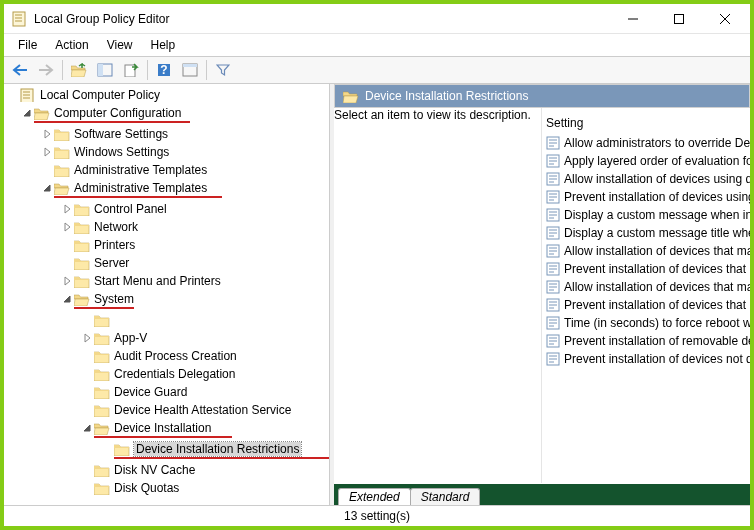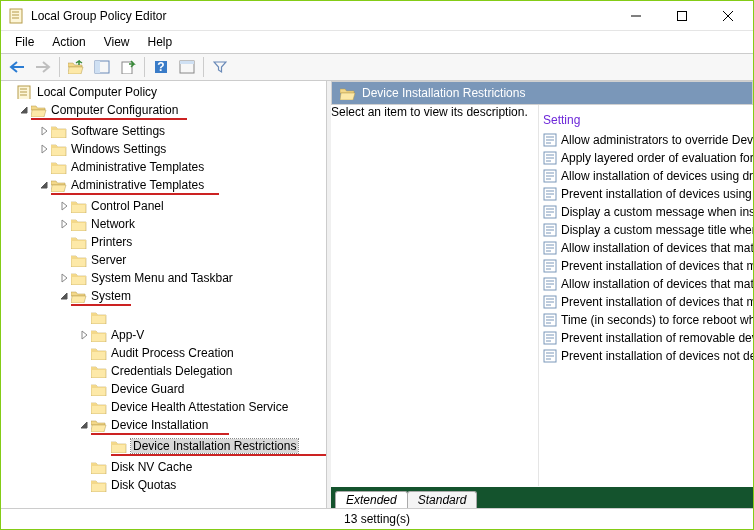--- a/index.html
+++ b/index.html
@@ -1,35 +1,35 @@
 <!DOCTYPE html>
 <html><head>
 <meta charset="utf-8">
 <style>
   * { box-sizing: border-box; font-family: "Segoe UI", Tahoma, sans-serif; font-size: 12px; }
   body { margin: 0; padding: 0; background: #fff; }
-  .window { width: 754px; height: 530px; border: 1px solid #84cc16; background: #fff; display: flex; flex-direction: column; position: relative; }
+  .window { width: 754px; height: 530px; border: 4px solid #84cc16; background: #fff; display: flex; flex-direction: column; position: relative; }
   .titlebar { height: 30px; display: flex; align-items: center; padding: 0 2px 0 8px; border-bottom: 1px solid #e5e5e5; }
   .titlebar .icon { width: 16px; height: 16px; margin-right: 6px; }
   .titlebar .title { flex: 1; }
   .titlebar .ctl { width: 46px; height: 30px; display: flex; align-items: center; justify-content: center; }
   .menubar { height: 22px; display: flex; align-items: center; padding: 0 6px; gap: 2px; }
   .menubar span { padding: 2px 8px; }
   .toolbar { height: 28px; border-top: 1px solid #ccc; border-bottom: 1px solid #ccc; display: flex; align-items: center; padding: 0 4px; gap: 2px; background: #f7f7f7; }
   .toolbar .tb { width: 24px; height: 22px; display: flex; align-items: center; justify-content: center; border: 1px solid transparent; }
   .toolbar .sep { width: 1px; height: 20px; background: #ccc; margin: 0 2px; }
   .body { flex: 1; display: flex; overflow: hidden; }
   .left { width: 326px; border-right: 1px solid #ccc; overflow: auto; padding: 2px; }
   .splitter { width: 4px; background: #f0f0f0; cursor: ew-resize; }
   .right { flex: 1; display: flex; flex-direction: column; overflow: hidden; }
   .right-header { background: #7a97b9; border: 1px solid #d0d0d0; margin: 0; padding: 4px 8px; display: flex; align-items: center; gap: 6px; color: #fff; }
   .right-body { flex: 1; display: flex; overflow: hidden; background: #fff; }
   .desc { width: 208px; border-right: 1px solid #e5e5e5; }
   .settings { flex: 1; overflow: hidden; }
-  .settings-header { padding: 8px 4px 4px 4px; color: #6d28d9; }
+  .settings-header { padding: 8px 4px 4px 4px; color: #000000; }
   .settings-list { }
   .row { display: flex; align-items: center; gap: 4px; padding: 1px 4px; height: 18px; white-space: nowrap; }
   .tabs { height: 22px; display: flex; align-items: flex-end; padding-left: 4px; background: #14532d; border-top: 1px solid #fff; }
   .tab { border: 1px solid #aaa; border-bottom: none; border-top-left-radius: 3px; border-top-right-radius: 3px; padding: 1px 10px; margin-right: -1px; background: #f4f4f4; }
   .tab.active { background: #fff; }
   .status { height: 16px; border-top: 1px solid #ccc; padding: 10px 6px; display: flex; align-items: center; justify-content: center; }
   
   .tree-row { display: flex; align-items: center; height: 18px; white-space: nowrap; }
   .tree-row .ind { display: inline-block; }
   .tree-row .exp { width: 14px; display: inline-flex; justify-content: center; align-items: center; color: #666; }
@@ -293,21 +293,21 @@
             <span class="exp">
               <svg width="9" height="10">
                 <use href="#expander-closed"></use>
               </svg>
             </span>
             <span class="fld">
               <svg width="16" height="14">
                 <use href="#folder-closed"></use>
               </svg>
             </span>
-            <span class="label">System Menu and Taskbar</span>
+            <span class="label">Start Menu and Printers</span>
           </div>
           <div class="tree-row">
             <span class="ind" style="width: 54px;"></span>
             <span class="exp">
               <svg width="9" height="10">
                 <use href="#expander-open"></use>
               </svg>
             </span>
             <span class="fld">
               <svg width="16" height="14">

